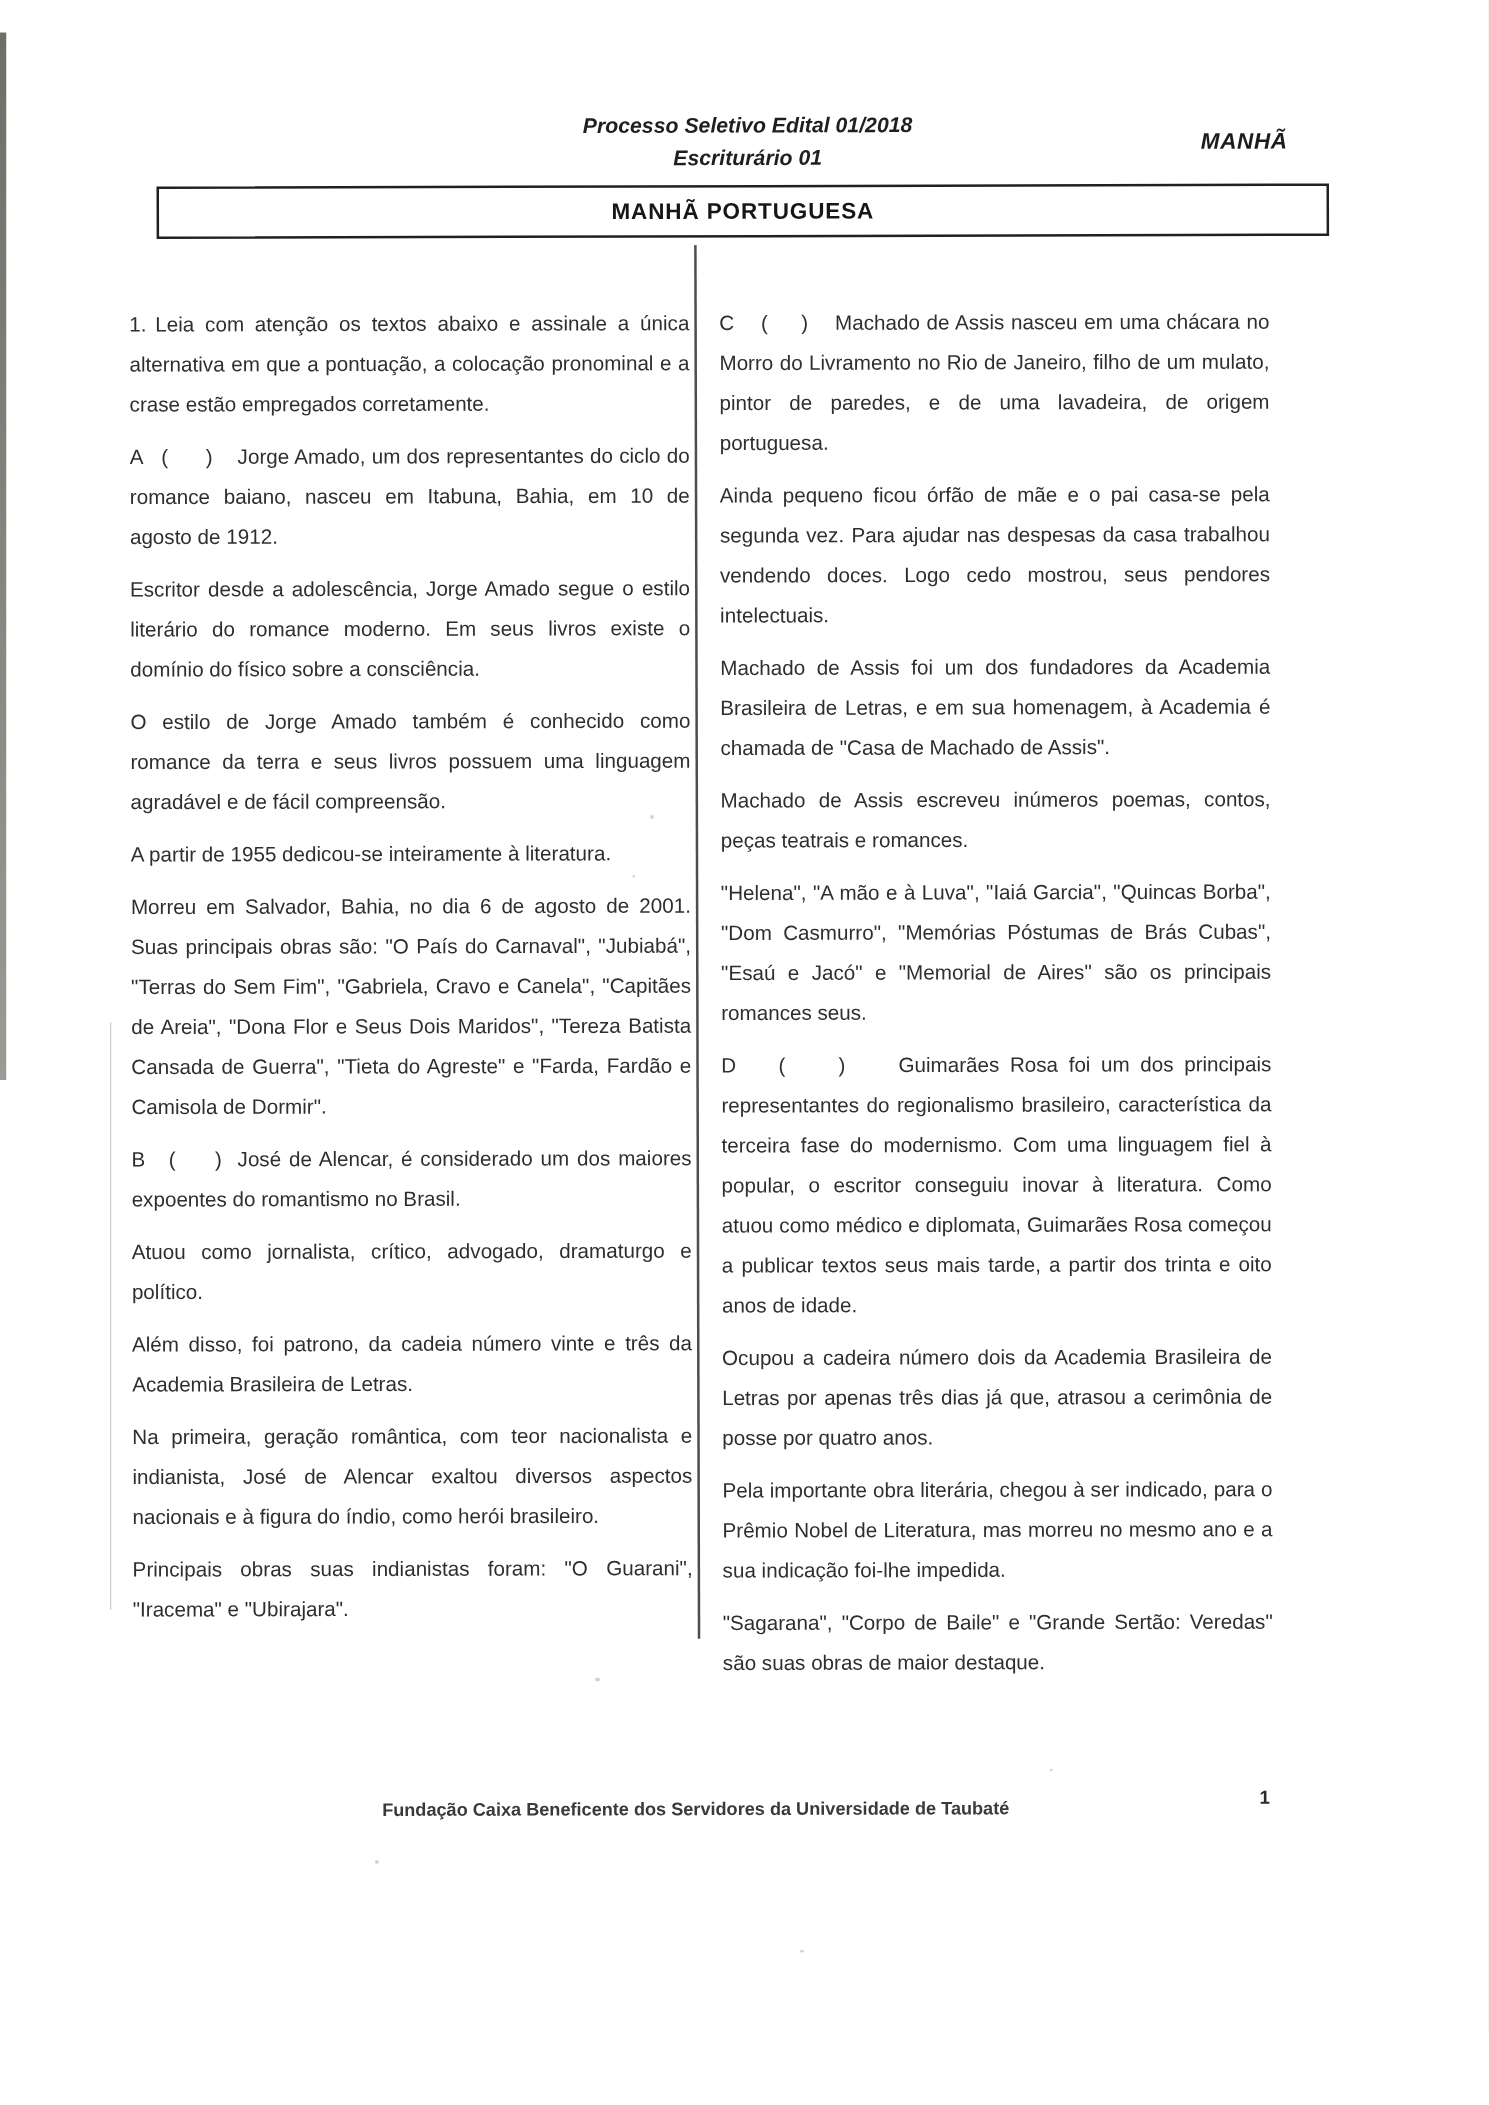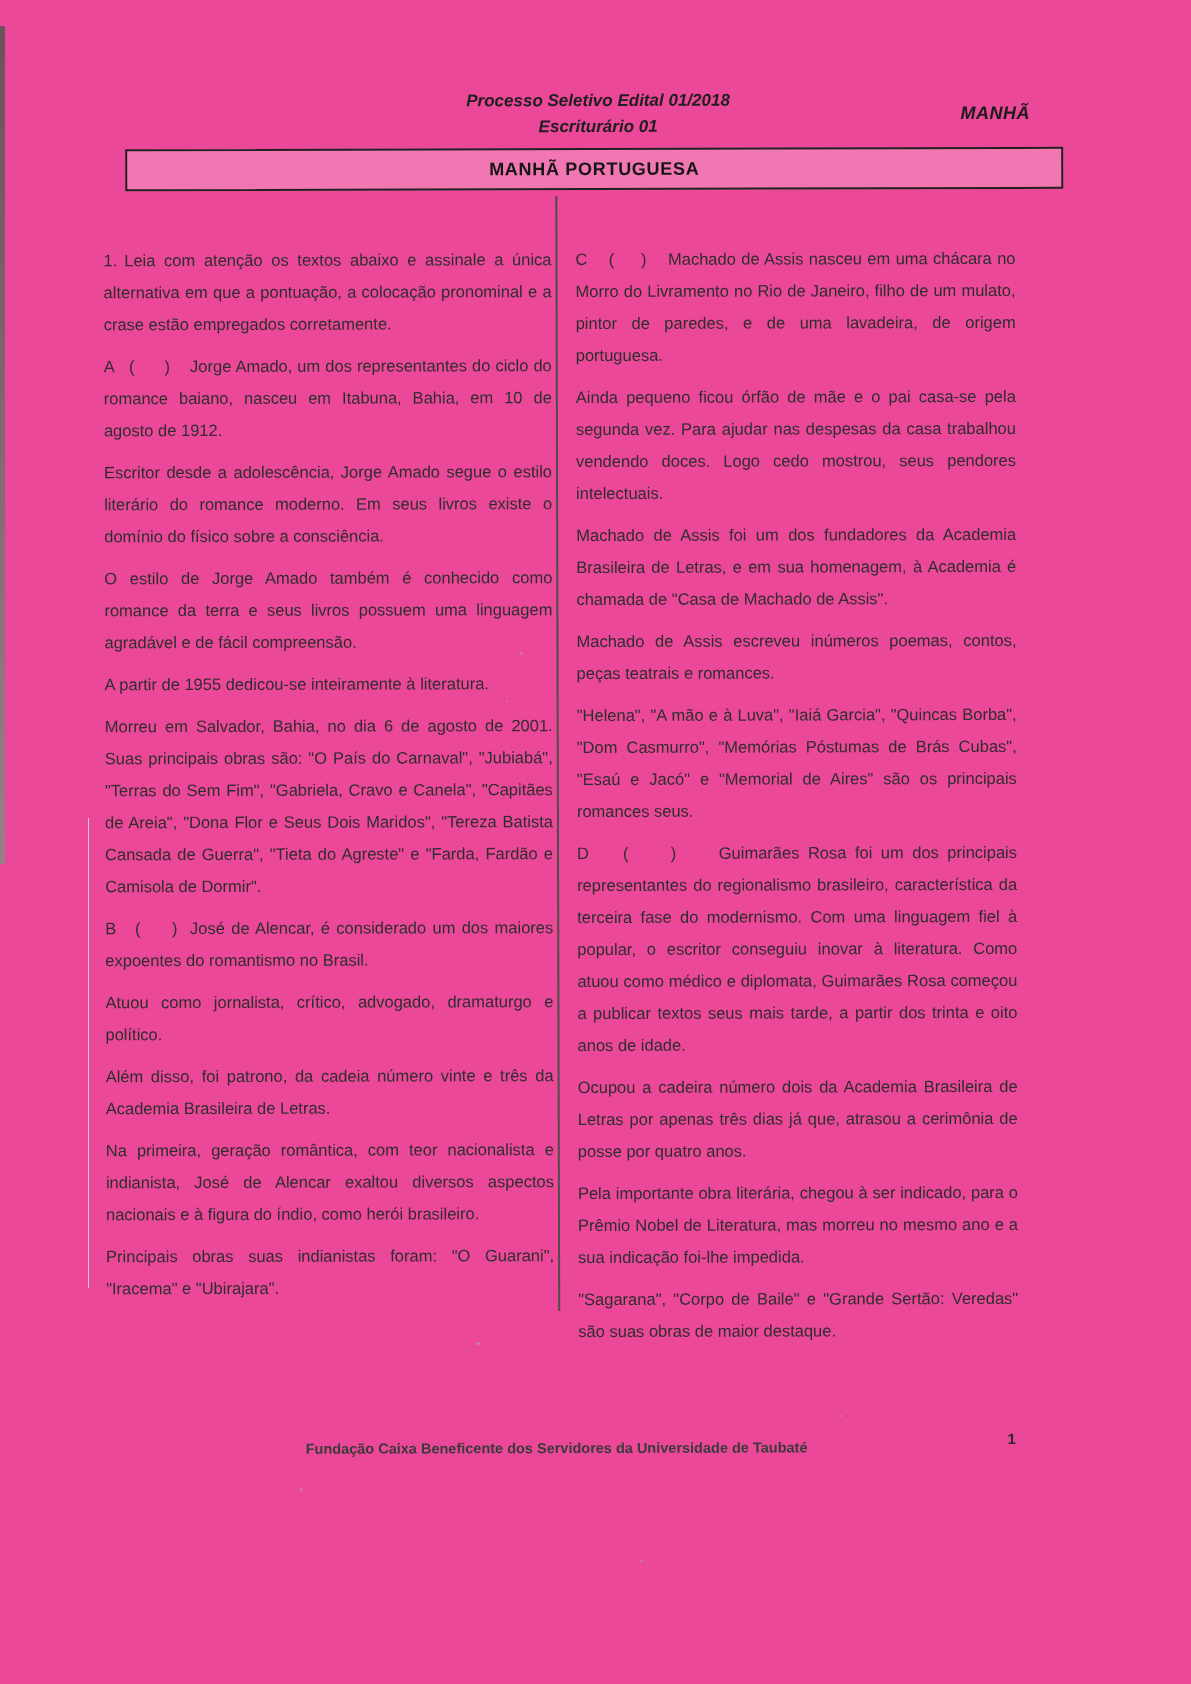--- a/index.html
+++ b/index.html
@@ -7,21 +7,21 @@
   body {
     width: 1191px; height: 1684px;
     background: #e3e2df;
     font-family: "Liberation Sans", "DejaVu Sans", sans-serif;
     position: relative;
     overflow: hidden;
   }
   .paper {
     position: absolute; inset: 0;
     background: radial-gradient(ellipse at 30% 18%, #f3f2f0 0%, #efeeeb 55%, #eaе9e6 100%);
-    background-color: #ec4899;
+    background-color: #ffffff;
   }
   .content {
     position: absolute; inset: 0;
     transform: rotate(-0.15deg);
     color: #2d2d2d;
   }
   .doc-header-center {
     position: absolute; top: 88px; left: 45px; width: 1110px;
     text-align: center; font-weight: bold; font-style: italic;
     font-size: 17px; line-height: 1.5; color: #1f1f1f;

